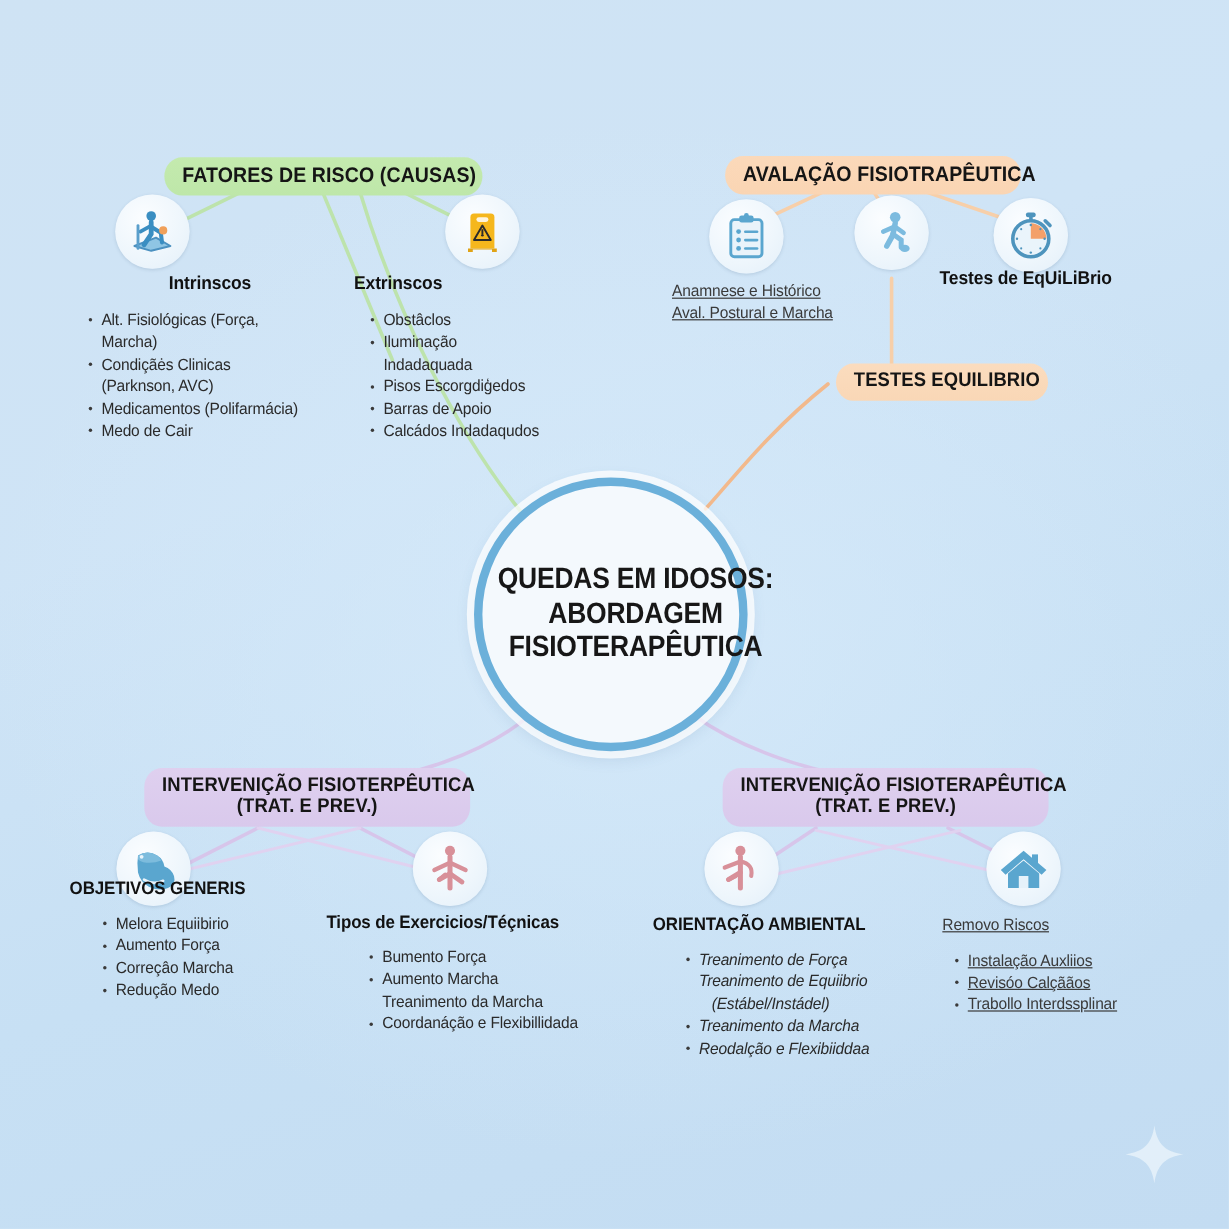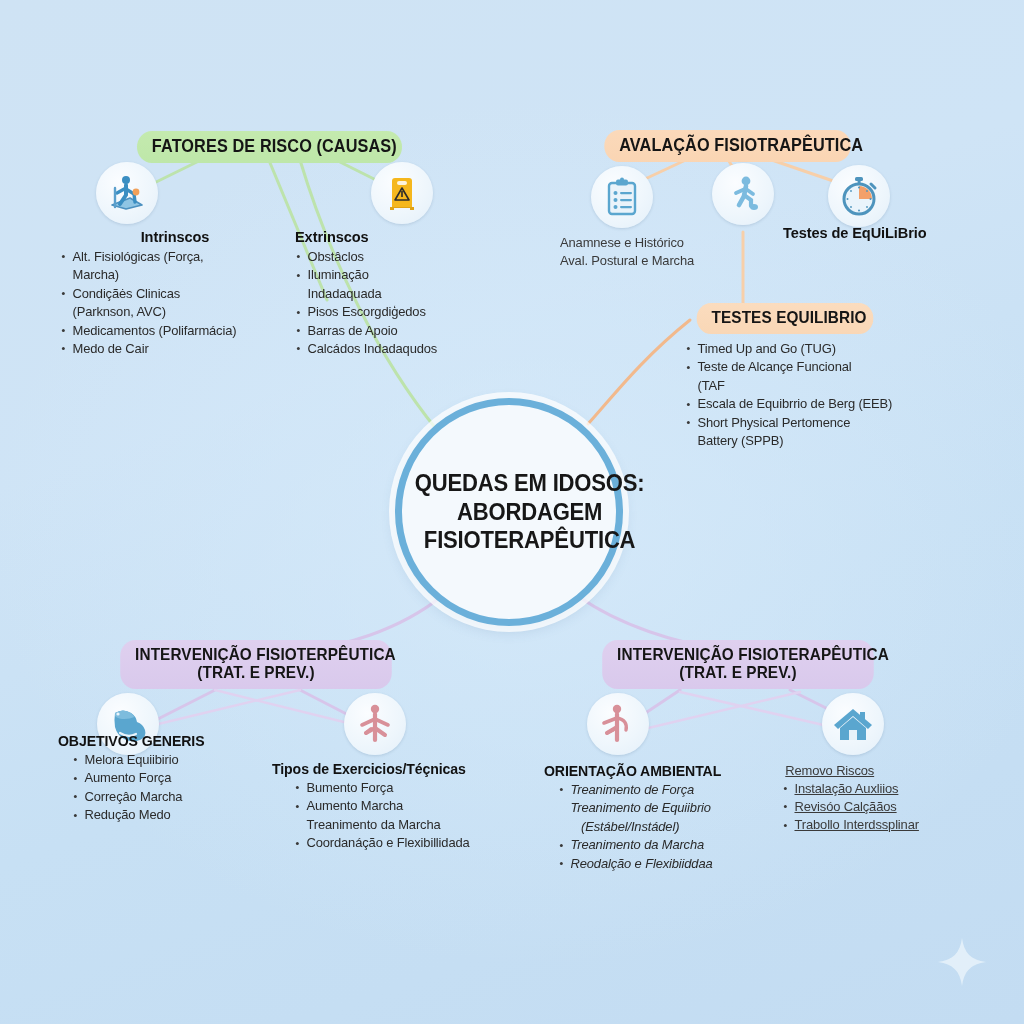--- a/index.html
+++ b/index.html
@@ -63,21 +63,21 @@
   #center .ct span{display:block;white-space:nowrap;}
 
   
   .blk{position:absolute;color:#2a2a2a;}
   .blk .ttl{
     font-weight:bold;color:#111;margin:0 0 2px 0;
     letter-spacing:-.1px;transform:scaleX(.94);transform-origin:left center;
     white-space:nowrap;
   }
   .blk .ttl.ctr{transform-origin:center center;text-align:center;}
-  .blk ul{margin:0;padding:0;list-style:none;}
+  .blk ul{margin:12px;padding:0;list-style:none;}
   .blk li{
     position:relative;padding-left:13px;line-height:1.29;
     margin:0 0 1px 0;letter-spacing:-.15px;
     transform:scaleX(.96);transform-origin:left center;
   }
   .blk li.bullet::before{
     content:"";position:absolute;left:2px;top:.54em;
     width:3px;height:3px;border-radius:50%;background:#3a3a3a;
   }
   .blk li.cont{padding-left:13px;}
@@ -226,43 +226,33 @@
           <circle cx="32.5" cy="24" r="1"></circle>
         <circle cx="13" cy="16" r=".9"></circle>
           <circle cx="29" cy="32" r=".9"></circle>
         <circle cx="13" cy="32" r=".9"></circle>
           <circle cx="29" cy="16" r=".9"></circle>
       </g>
       <path d="M33 9 l4 4" stroke="#4e94bd" stroke-width="3" stroke-linecap="round"></path>
     </svg>
   </div>
 
-  <div class="blk" style="left:560px;top:234px;width:200px;font-size:13.5px;color:#3a3a3a;">
+  <div class="blk" style="left:560px;top:234px;width:200px;font-size:13.5px;color:#3a3a3a;text-decoration:underline;">
     <div class="plain">Anamnese e Histórico</div>
     <div class="plain">Aval. Postural e Marcha</div>
   </div>
 
   <div class="blk" style="left:783px;top:224px;width:200px;font-size:13.5px;">
     <div class="ttl" style="font-size:15.5px;">Testes de EqUiLiBrio</div>
   </div>
 
   <div class="hdr peach" style="left:690px;top:303px;width:190px;font-size:16.5px;">
     <span>TESTES EQUILIBRIO</span>
   </div>
 
-  <div class="blk" style="left:685px;top:340px;width:265px;font-size:13.5px;">
-    <ul>
-      <li class="bullet">Timed Up and Go (TUG)</li>
-      <li class="bullet">Teste de Alcançe Funcional</li>
-      <li class="cont">(TAF</li>
-      <li class="bullet">Escala de Equibrrio de Berg (EEB)</li>
-      <li class="bullet">Short Physical Pertomence</li>
-      <li class="cont">Battery (SPPB)</li>
-    </ul>
-  </div>
 
   <div class="hdr purple" style="left:110px;top:640px;width:292px;font-size:16.5px;">
     <span>INTERVENIÇÃO FISIOTERPÊUTICA</span>
     <span>(TRAT. E PREV.)</span>
   </div>
 
   <div class="bubble" style="left:97px;top:693px;">
     <svg width="42" height="40" viewBox="0 0 42 40">
       <path d="M8 9 q8 -5 16 0 q5 3 6 9 q6 2 8 8 q2 7 -5 10 q-8 3 -16 -1 q-7 -4 -9 -12 q-1 -8 0 -14 z" fill="#5aa6cf"></path>
       <path d="M8 9 q8 -5 16 0 q2 1.5 3.4 4 q-7 3 -15 1.5 q-3 -1 -4.4 -2.5 z" fill="#7dbcdd"></path>

